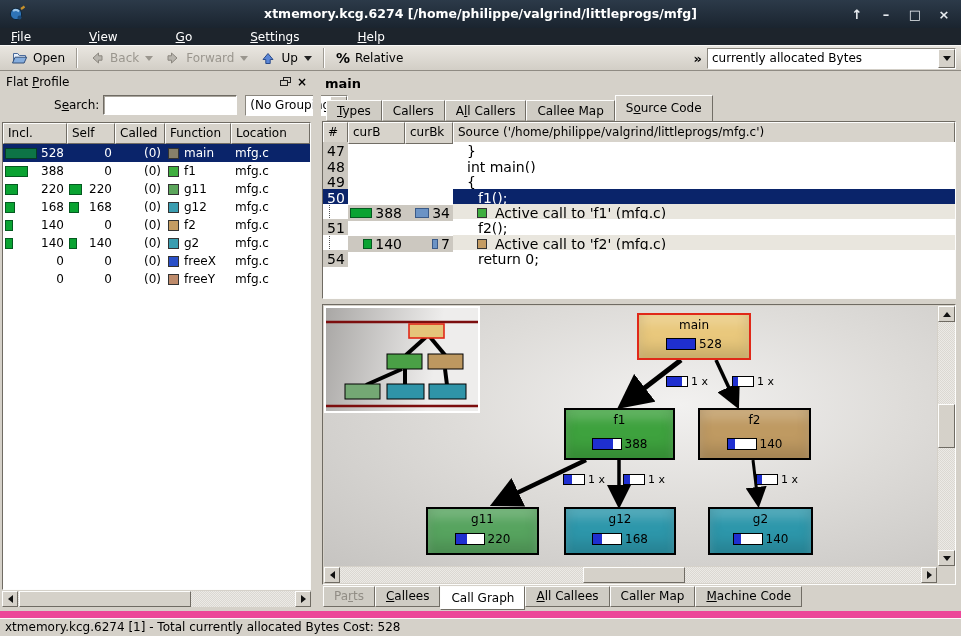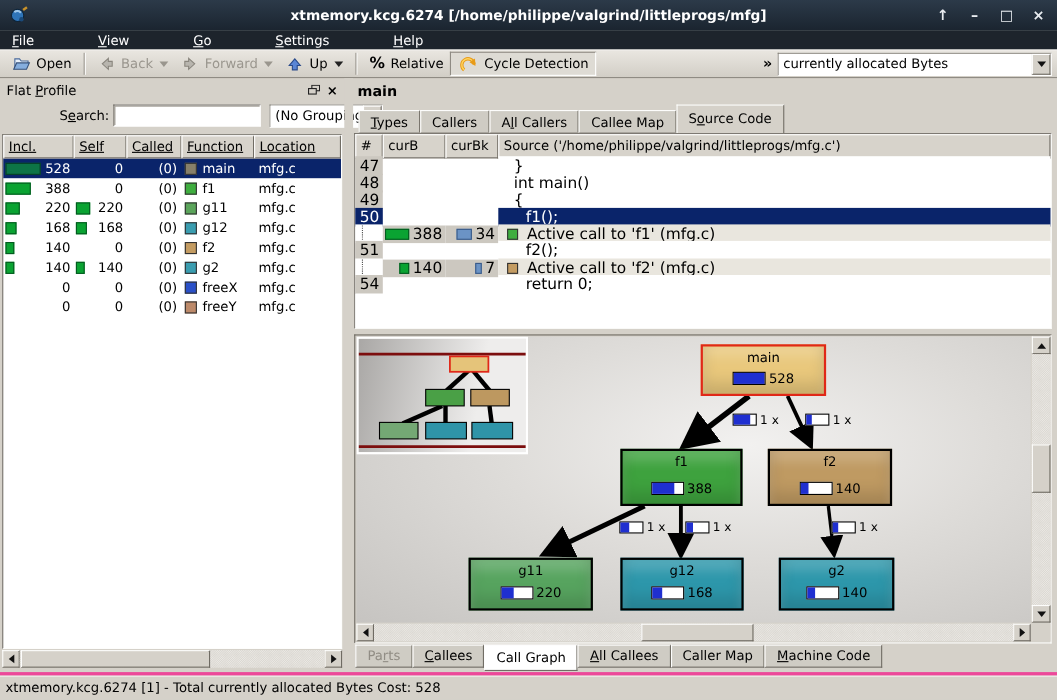--- a/index.html
+++ b/index.html
@@ -45,21 +45,21 @@
   .dock-title { left:2px; top:73px; width:309px; height:18px; display:flex; align-items:center; padding:0 4px; }
   .dock-icons { margin-left:auto; display:flex; gap:6px; align-items:center; }
   .search-row { left:2px; top:93px; width:309px; height:24px; display:flex; align-items:center; }
   .search-label { padding:0 4px 0 4px;margin-left:48px; }
   .search-input { width:134px; height:20px; background:#fff; border:1px solid; border-color:#6f6b63 #fff #fff #6f6b63;
     box-shadow:inset 1px 1px 0 #a9a59d; font:inherit; padding:0 3px; }
   .group-combo { width:103px; margin-left:8px; }
 
   .flat-frame { left:2px; top:122px; width:309px; height:468px; background:#fff;
     border:1px solid; border-color:#6f6b63 #fdfdfc #fdfdfc #6f6b63; }
-  .hdr-row { display:flex; height:21px;text-decoration:underline; }
+  .hdr-row { display:flex; height:21px; }
   .hdr-cell { background:#d7d3cb; border:1px solid; border-color:#fdfdfc #716d65 #716d65 #fdfdfc;
     padding:2px 4px; overflow:hidden; white-space:nowrap; }
   .fp-row { display:flex; height:18px; align-items:center; }
   .fp-row.sel { background:#0a246a; color:#fff; }
   .cell { display:flex; align-items:center; height:100%; overflow:hidden; }
   .c0 { width:64px; justify-content:space-between; padding:0 3px 0 2px; }
   .c1 { width:48px; justify-content:space-between; padding:0 3px 0 2px; }
   .c2 { width:50px; justify-content:flex-end; padding-right:4px; }
   .c3 { width:66px; gap:5px; padding-left:3px; }
   .c4 { flex:1; padding-left:4px; }
@@ -96,21 +96,21 @@
     border:1px solid; border-color:#6f6b63 #fdfdfc #fdfdfc #6f6b63; display:flex; flex-direction:column; }
   .src-hdr { display:flex; height:22px; flex:none; }
   .src-row { display:flex; height:15.4px; flex:none; align-items:flex-end; font-size:14px; }
   .s-num { width:25px; background:#ccc8c0; padding:1px 3px 0 4px; }
   .s-curB { width:57px; background:#ccc8c0; display:flex; align-items:center; justify-content:flex-end; padding-right:3px; gap:3px; }
   .s-curBk { width:48px; background:#ccc8c0; display:flex; align-items:center; justify-content:flex-end; padding-right:3px; gap:3px; }
   .s-src { flex:1; background:#fff; padding:1px 0 0 14px; white-space:pre; }
   .src-row.sel .s-num, .src-row.sel .s-curB, .src-row.sel .s-curBk, .src-row.sel .s-src
     { background:#0a246a; color:#fff; }
   .src-row.call .s-num { background:#fff; }
-  .src-row.call .s-src { background:#e9e6de; display:flex; align-items:center; gap:8px; padding-left:8px; }
+  .src-row.call .s-src { background:#e9e6de; display:flex; align-items:center; gap:8px; padding-left:24px; }
   .s-src.ind { padding-left:25px; }
   .branch-ico { width:9px; height:10px; border-left:1px dotted #555; border-bottom:1px dotted #555; margin:1px 0 0 2px; }
   .sbar { height:10px; }
   .sbar.g { background:#0aa332; border:1px solid #045a20; }
   .sbar.b { background:#6b93c5; border:1px solid #3a5a88; }
   .call-ico { width:10px; height:10px; border:1px solid #333; flex:none; }
   .src-fill { flex:1; background:#fff; }
 
   .h-splitter { left:322px; top:299px; width:634px; height:5px; background:#d5d1c9; }
 
@@ -138,21 +138,21 @@
   .graph-corner { position:absolute; right:0; bottom:1px; width:17px; height:16px; background:#d5d1c9; }
 
   .tabs-bottom { left:323px; top:586px; height:24px; display:flex; align-items:flex-start; }
   .btab { padding:2px 10px 3px; background:#cfccc4; border:1px solid; border-color:#fdfdfc #716d65 #716d65 #fdfdfc;
     height:21px; white-space:nowrap; }
   .btab.active { height:24px; background:#ffffff; border-top-color:#fdfdfc; padding-top:4px; }
   .btab.disabled { color:#918d85; }
   .btab u { text-decoration:underline; }
 
   .statusbar { left:0; top:611px; width:961px; height:25px; background:#d5d1c9;
-    border-top:3px solid #ec4899; box-shadow:inset 0 1px 0 #fdfdfc;
+    border-top:7px solid #ec4899; box-shadow:inset 0 1px 0 #fdfdfc;
     display:flex; align-items:center; padding-left:5px; }
 </style>
 </head>
 <body>
 
 <div class="abs titlebar">
   <svg class="app-icon" viewBox="0 0 18 18">
     <path d="M13 4 L16.5 1.5" stroke="#c8922a" stroke-width="2.2"></path>
     <circle cx="8" cy="9" r="5.6" fill="#2e74b8" stroke="#0e2438"></circle>
     <path d="M5 6 a4.5 4.5 0 0 1 6 .5" stroke="#9cc6ea" stroke-width="2" fill="none"></path>
@@ -202,28 +202,20 @@
     <svg width="16" height="16" viewBox="0 0 16 16">
       <path d="M3 9.5 L8 3.5 L13 9.5 H10.2 V13.5 H5.8 V9.5 Z" fill="#5b86d6" stroke="#2a4a8a"></path>
     </svg>
     <span>Up</span>
     <span class="tarrow"></span>
   </div>
   <div class="tsep"></div>
   <div class="tbtn">
     <span class="pct">%</span>
     <span>Relative</span>
-  </div>
-  <div class="tbtn toggled">
-    <svg width="19" height="16" viewBox="0 0 19 16">
-      <path d="M6 13.5 A5.6 5.6 0 1 1 15 8.5" fill="none" stroke="#e89b18" stroke-width="3"></path>
-      <path d="M6 13.5 A5.6 5.6 0 1 1 15 8.5" fill="none" stroke="#ffd45e" stroke-width="1.2"></path>
-      <path d="M15.8 3.2 L16.2 10 L10.8 6.6 Z" fill="#e89b18"></path>
-    </svg>
-    <span>Cycle Detection</span>
   </div>
   <span class="overflow-ch">»</span>
   <div class="combo" style="width:249px;">
     <div class="field">currently allocated Bytes</div>
     <div class="arrow-btn"></div>
   </div>
 </div>
 
 <div class="abs dock-title">
   <span>Flat <u>P</u>rofile</span>

